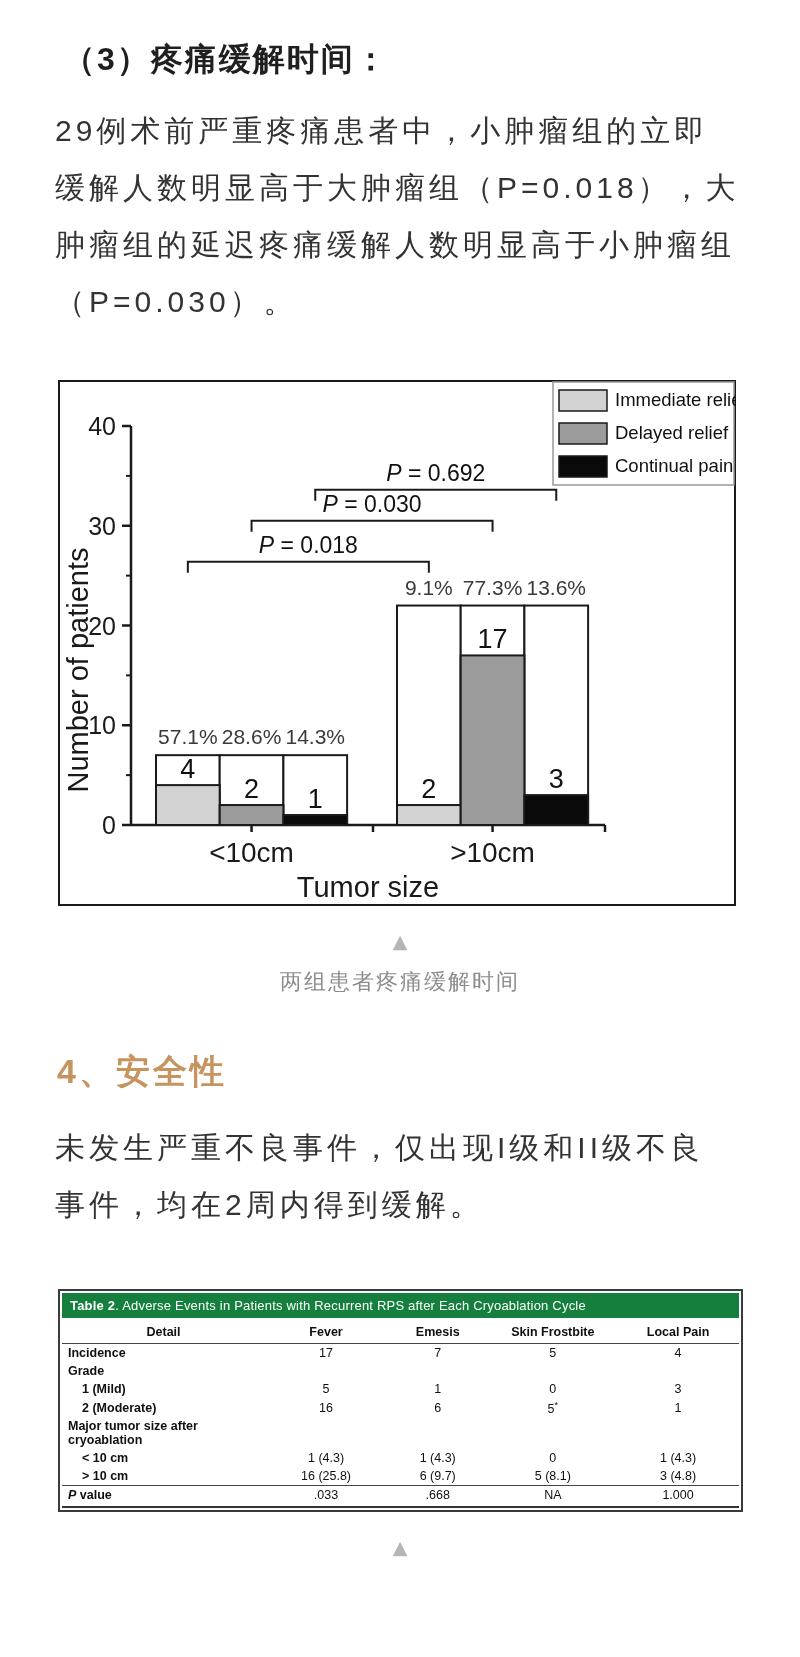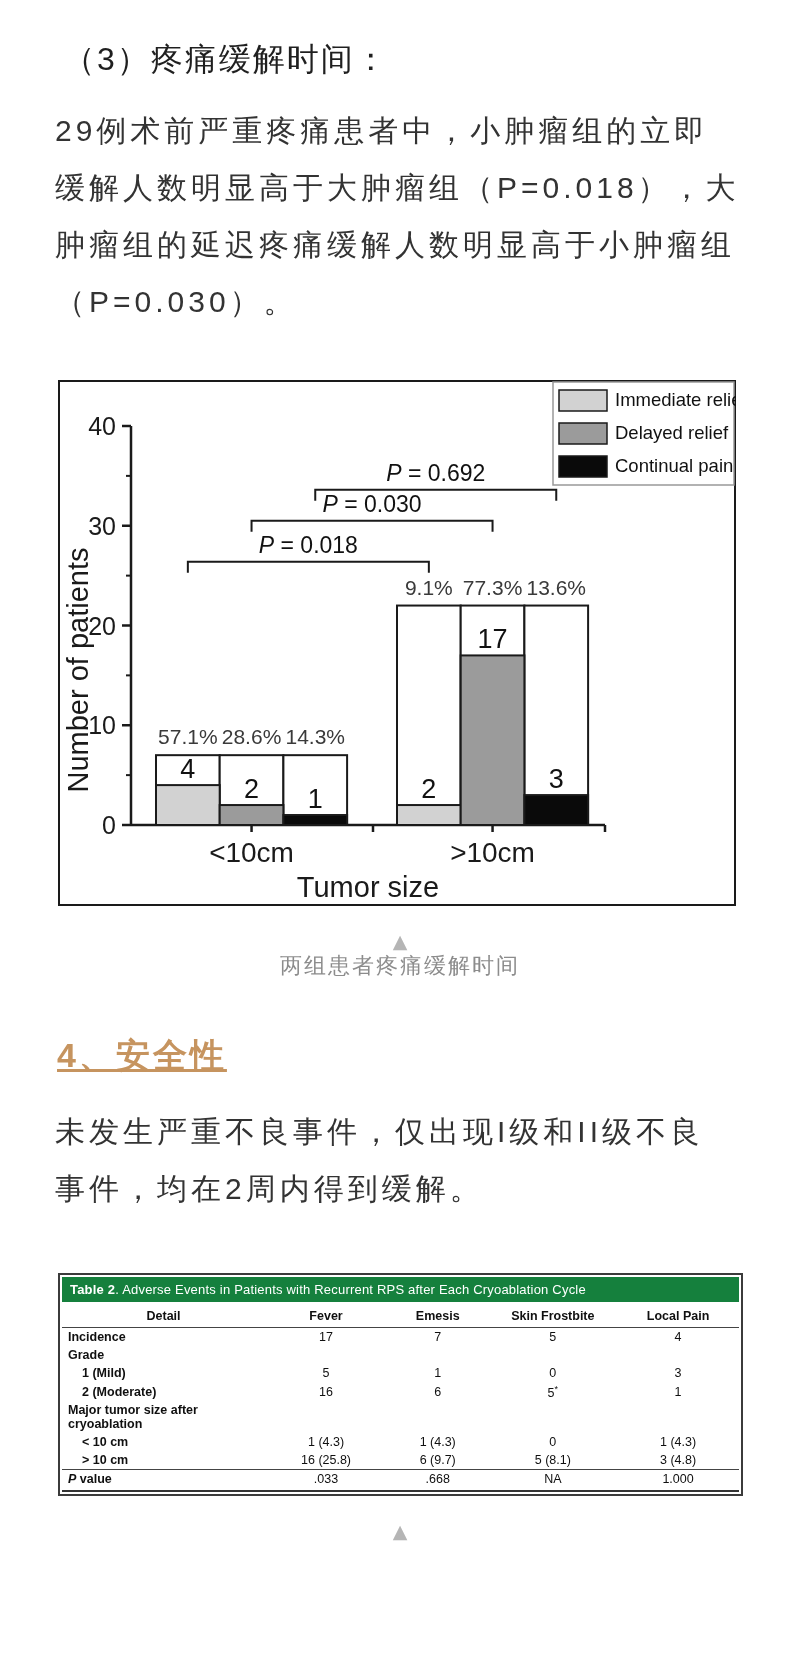--- a/index.html
+++ b/index.html
@@ -1,25 +1,25 @@
 <!DOCTYPE html>
 <html><head>
 <meta charset="utf-8">
 <style>
   html,body{margin:0;padding:0;background:#ffffff;}
   body{width:800px;min-height:1657px;font-family:"Liberation Sans","DejaVu Sans",sans-serif;color:#222;}
   .page{padding:40px 55px 28px;box-sizing:border-box;}
-  h2.sec3{font-size:32px;line-height:1.2;margin:0 0 0 8px;color:#1f1f1f;letter-spacing:2px;font-weight:normal;}
+  h2.sec3{font-size:32px;line-height:1.2;margin:0 0 0 8px;color:#1f1f1f;letter-spacing:2px;font-weight:bold;}
   p.body{font-size:30px;line-height:57px;letter-spacing:4px;color:#333;margin:24px 0 0 0;white-space:pre-line;}
   .chartbox{margin:50px 0 0 3px;}
   .chartbox svg{display:block;}
   .figmeta{text-align:center;margin-top:26px;}
   .tri{color:#b5b5b5;font-size:19px;font-family:"DejaVu Sans",sans-serif;line-height:1;}
-  .caption{color:#8c8c8c;font-size:22px;letter-spacing:2px;}
-  h2.sec4{color:#c6945f;font-size:34px;margin:52px 0 0 2px;letter-spacing:3px;font-weight:bold;text-decoration:underline;}
+  .caption{color:#8c8c8c;font-size:22px;margin-top:16px;letter-spacing:2px;}
+  h2.sec4{color:#c6945f;font-size:34px;margin:52px 0 0 2px;letter-spacing:3px;font-weight:bold;}
   .tablebox{margin:56px 0 0 3px;border:2px solid #3b3b3b;padding:2px;width:685px;box-sizing:border-box;background:#fff;}
   .tabletitle{background:#15803d;color:#fff;font-size:13px;padding:5px 8px;letter-spacing:.2px;}
   .tabletitle b{font-weight:bold;}
   table.adv{width:100%;border-collapse:collapse;font-size:12.5px;color:#101010;margin-top:2px;}
   table.adv thead th{border-bottom:1.5px solid #444;padding:5px 2px 4px;font-weight:bold;}
   table.adv tbody td{padding:1.5px 2px;text-align:center;height:15px;}
   table.adv td.lbl{text-align:left;padding-left:6px;font-weight:bold;}
   table.adv td.lbl.ind1{padding-left:20px;}
   table.adv tr.pvrow td{border-top:1.2px solid #444;border-bottom:2px solid #333;padding-bottom:4px;}
   table.adv sup{font-size:9px;}

